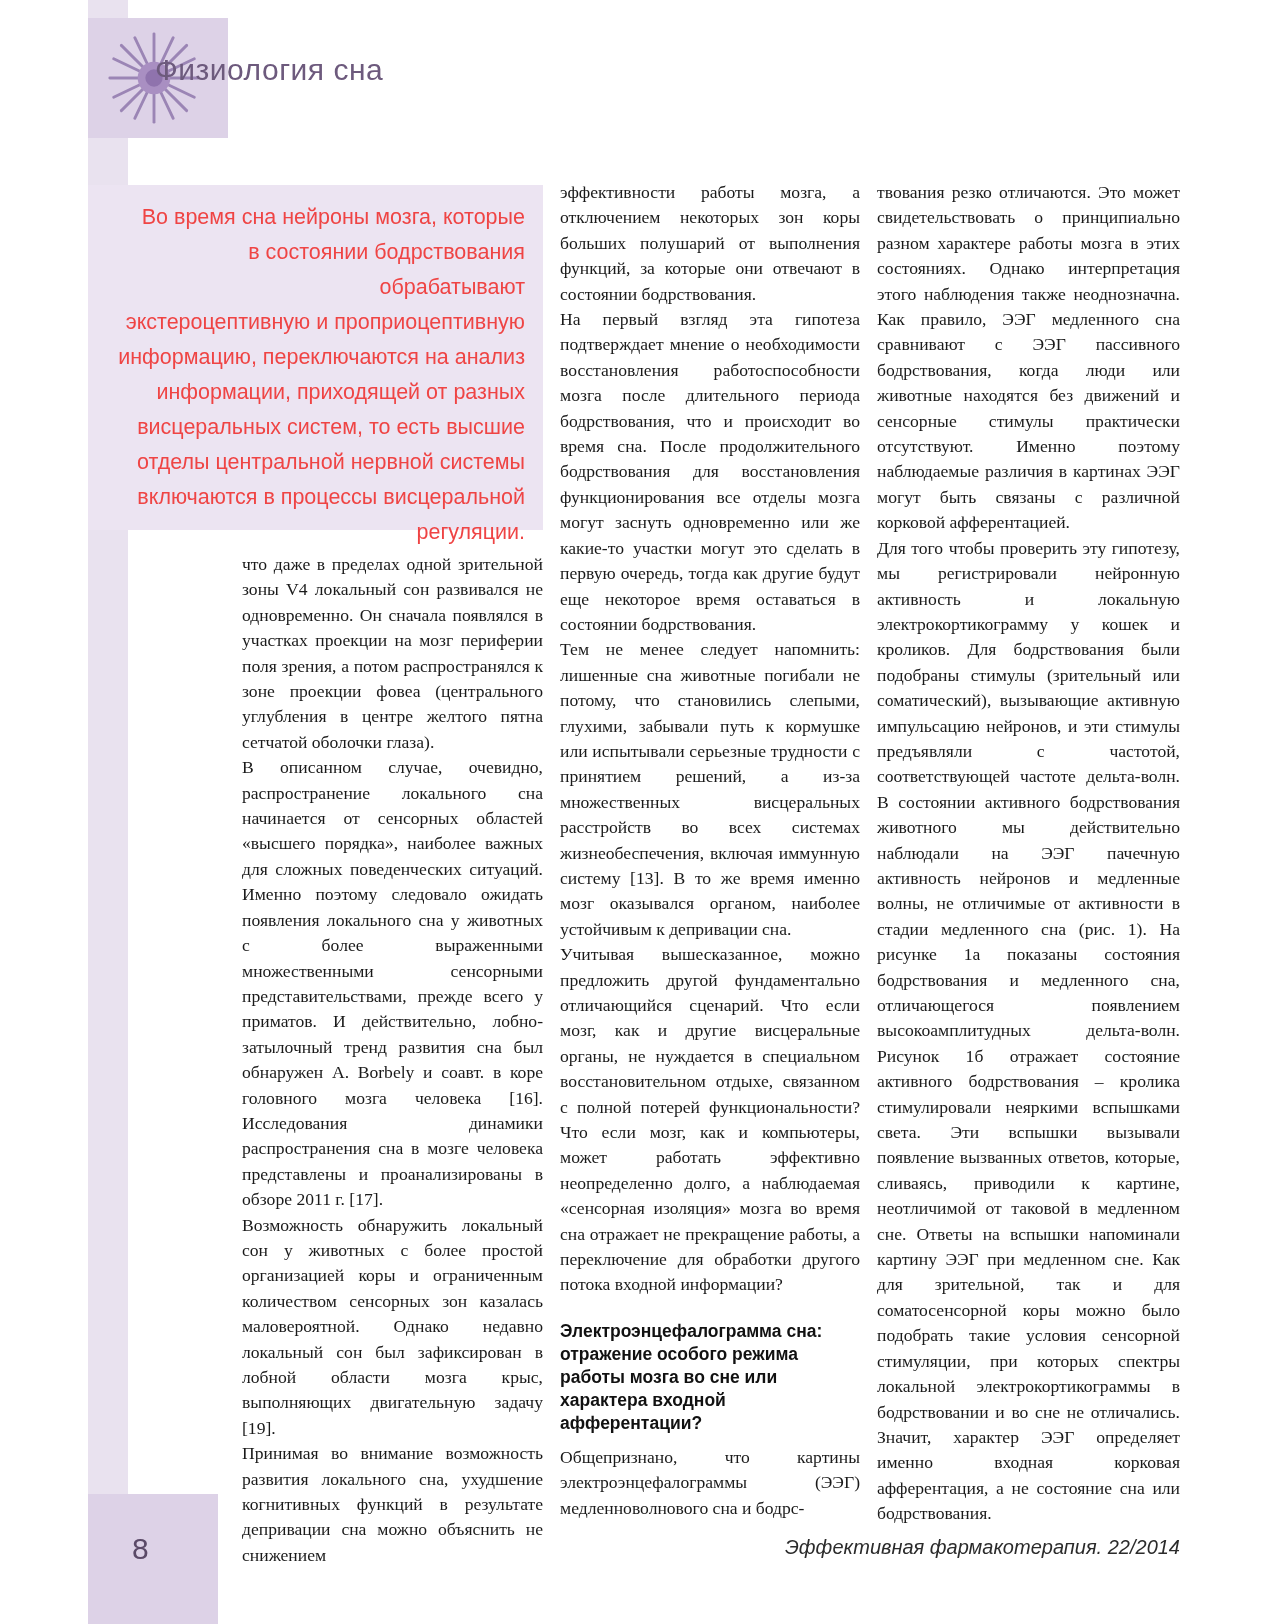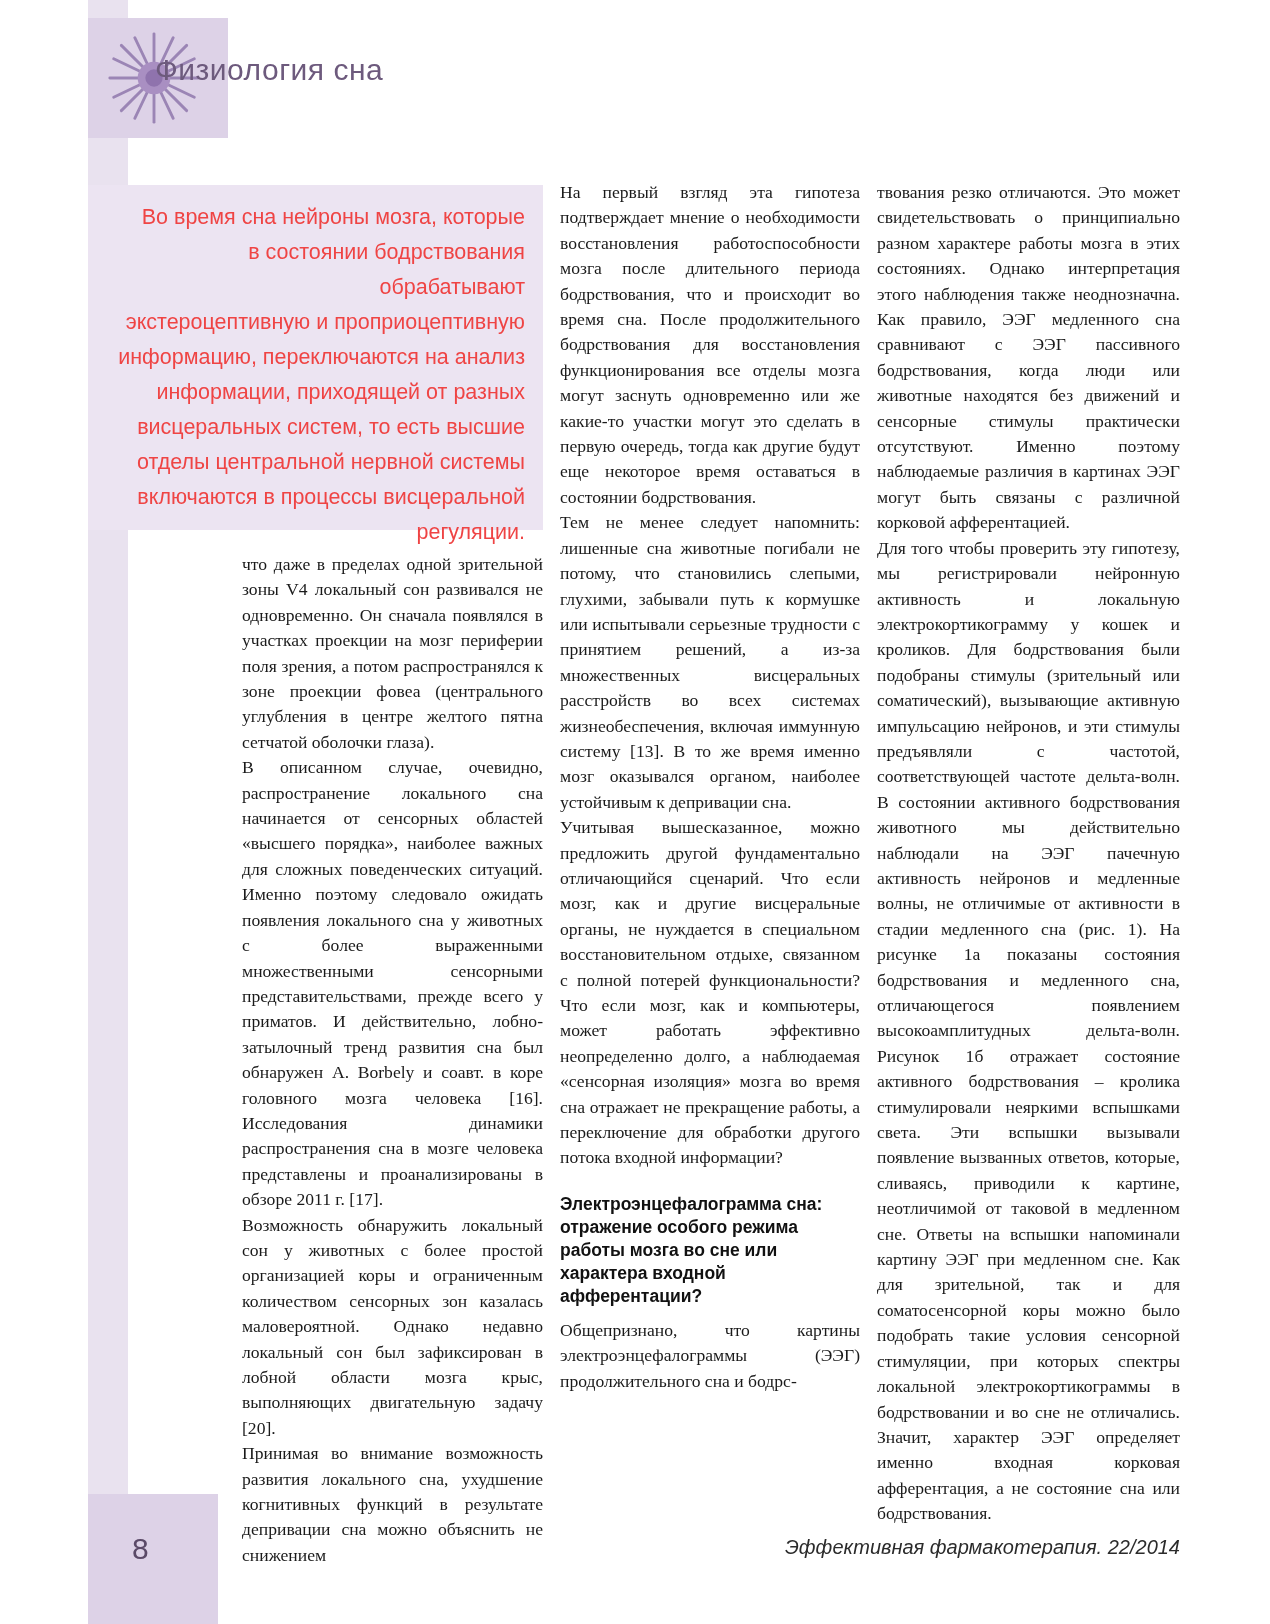--- a/index.html
+++ b/index.html
@@ -182,30 +182,31 @@
 информацию, переключаются на анализ
 информации, приходящей от разных
 висцеральных систем, то есть высшие
 отделы центральной нервной системы
 включаются в процессы висцеральной
 регуляции.</div>
 
   <div class="col col1">
     <p>что даже в пределах одной зрительной зоны V4 локальный сон развивался не одновременно. Он сначала появлялся в участках проекции на мозг периферии поля зрения, а потом распространялся к зоне проекции фовеа (центрального углубления в центре желтого пятна сетчатой оболочки глаза).</p>
     <p>В описанном случае, очевидно, распространение локального сна начинается от сенсорных областей «высшего порядка», наиболее важных для сложных поведенческих ситуаций. Именно поэтому следовало ожидать появления локального сна у животных с более выраженными множественными сенсорными представительствами, прежде всего у приматов. И действительно, лобно-затылочный тренд развития сна был обнаружен A. Borbely и соавт. в коре головного мозга человека [16]. Исследования динамики распространения сна в мозге человека представлены и проанализированы в обзоре 2011 г. [17].</p>
-    <p>Возможность обнаружить локальный сон у животных с более простой организацией коры и ограниченным количеством сенсорных зон казалась маловероятной. Однако недавно локальный сон был зафиксирован в лобной области мозга крыс, выполняющих двигательную задачу [20].</p>
+    <p>Возможность обнаружить локальный сон у животных с более простой организацией коры и ограниченным количеством сенсорных зон казалась маловероятной. Однако недавно локальный сон был зафиксирован в лобной области мозга крыс, выполняющих двигательную задачу [19].</p>
     <p>Принимая во внимание возможность развития локального сна, ухудшение когнитивных функций в результате депривации сна можно объяснить не снижением</p>
   </div>
 
   <div class="col col2">
+    <p>эффективности работы мозга, а отключением некоторых зон коры больших полушарий от выполнения функций, за которые они отвечают в состоянии бодрствования.</p>
     <p>На первый взгляд эта гипотеза подтверждает мнение о необходимости восстановления работоспособности мозга после длительного периода бодрствования, что и происходит во время сна. После продолжительного бодрствования для восстановления функционирования все отделы мозга могут заснуть одновременно или же какие-то участки могут это сделать в первую очередь, тогда как другие будут еще некоторое время оставаться в состоянии бодрствования.</p>
     <p>Тем не менее следует напомнить: лишенные сна животные погибали не потому, что становились слепыми, глухими, забывали путь к кормушке или испытывали серьезные трудности с принятием решений, а из-за множественных висцеральных расстройств во всех системах жизнеобеспечения, включая иммунную систему [13]. В то же время именно мозг оказывался органом, наиболее устойчивым к депривации сна.</p>
     <p>Учитывая вышесказанное, можно предложить другой фундаментально отличающийся сценарий. Что если мозг, как и другие висцеральные органы, не нуждается в специальном восстановительном отдыхе, связанном с полной потерей функциональности? Что если мозг, как и компьютеры, может работать эффективно неопределенно долго, а наблюдаемая «сенсорная изоляция» мозга во время сна отражает не прекращение работы, а переключение для обработки другого потока входной информации?</p>
     <p class="subhead">Электроэнцефалограмма сна: отражение особого режима работы мозга во сне или характера входной афферентации?</p>
-    <p>Общепризнано, что картины электроэнцефалограммы (ЭЭГ) продолжительного сна и бодрс-</p>
+    <p>Общепризнано, что картины электроэнцефалограммы (ЭЭГ) медленноволнового сна и бодрс-</p>
   </div>
 
   <div class="col col3">
     <p>твования резко отличаются. Это может свидетельствовать о принципиально разном характере работы мозга в этих состояниях. Однако интерпретация этого наблюдения также неоднозначна. Как правило, ЭЭГ медленного сна сравнивают с ЭЭГ пассивного бодрствования, когда люди или животные находятся без движений и сенсорные стимулы практически отсутствуют. Именно поэтому наблюдаемые различия в картинах ЭЭГ могут быть связаны с различной корковой афферентацией.</p>
     <p>Для того чтобы проверить эту гипотезу, мы регистрировали нейронную активность и локальную электрокортикограмму у кошек и кроликов. Для бодрствования были подобраны стимулы (зрительный или соматический), вызывающие активную импульсацию нейронов, и эти стимулы предъявляли с частотой, соответствующей частоте дельта-волн. В состоянии активного бодрствования животного мы действительно наблюдали на ЭЭГ пачечную активность нейронов и медленные волны, не отличимые от активности в стадии медленного сна (рис. 1). На рисунке 1а показаны состояния бодрствования и медленного сна, отличающегося появлением высокоамплитудных дельта-волн. Рисунок 1б отражает состояние активного бодрствования – кролика стимулировали неяркими вспышками света. Эти вспышки вызывали появление вызванных ответов, которые, сливаясь, приводили к картине, неотличимой от таковой в медленном сне. Ответы на вспышки напоминали картину ЭЭГ при медленном сне. Как для зрительной, так и для соматосенсорной коры можно было подобрать такие условия сенсорной стимуляции, при которых спектры локальной электрокортикограммы в бодрствовании и во сне не отличались. Значит, характер ЭЭГ определяет именно входная корковая афферентация, а не состояние сна или бодрствования.</p>
   </div>
 
   <div class="footer-block"></div>
   <div class="page-number">8</div>
   <div class="footer-note">Эффективная фармакотерапия. 22/2014</div>

